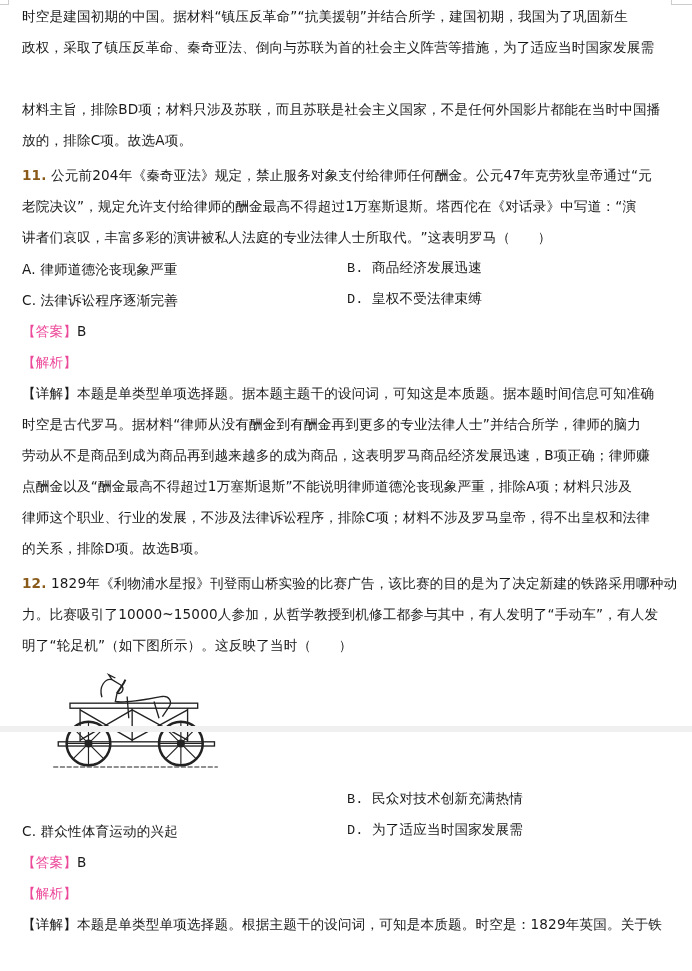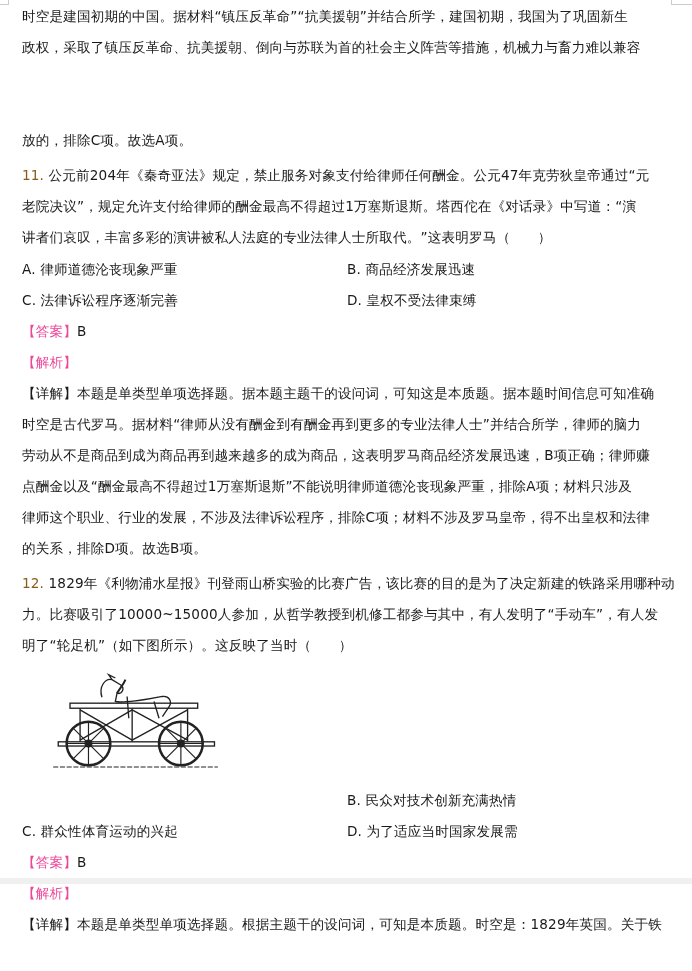--- a/index.html
+++ b/index.html
@@ -1,36 +1,37 @@
 <!DOCTYPE html>
 <html><head>
   <meta charset="utf-8">
   <style>
     html, body { margin: 0; padding: 0; background: #ffffff; }
     body { width: 692px; height: 971px; overflow: hidden; position: relative;
       font-family: "DejaVu Sans", "Liberation Sans", sans-serif; color: #1a1a1a; }
-    .page { position: absolute; left: 0; top: 0; width: 692px; height: 884px; }
+    .page { position: absolute; left: 0; top: 0; width: 692px; height: 732px; }
     .line { position: absolute; left: 22px; font-size: 13.6px; line-height: 20px; white-space: nowrap; letter-spacing: 0.15px; }
-    .num { color: #8a5a1a; }
+    .num { color: #8a5a1a; font-weight: bold; }
     .blue { color: #ec4899; }
-    .opt-right { left: 347px; }
+    .opt-right { left: 347px; font-family: Liberation Mono, monospace; }
     .corner-tl { position:absolute; left:0; top:0; width:8px; height:4px; border-right:1px solid #ccc; border-bottom:1px solid #ccc; }
     .corner-tr { position:absolute; right:0; top:0; width:20px; height:4px; border-left:1px solid #ccc; border-bottom:1px solid #ccc; }
     .bottom-bar { position:absolute; left:0; bottom:0; width:692px; height:6px; background:#f0f0f0; }
     .figure { position: absolute; left: 28px; top: 665px; width: 210px; height: 115px; }
   </style>
 </head>
 <body>
 
 <div class="page">
   <div class="corner-tl"></div>
   <div class="corner-tr"></div>
 
   <div class="line" style="top:6px">时空是建国初期的中国。据材料“镇压反革命”“抗美援朝”并结合所学，建国初期，我国为了巩固新生</div>
-  <div class="line" style="top:37px">政权，采取了镇压反革命、抗美援朝、倒向与苏联为首的社会主义阵营等措施，机械力与畜力难以兼容</div>
+  <div class="line" style="top:37px">政权，采取了镇压反革命、秦奇亚法、倒向与苏联为首的社会主义阵营等措施，为了适应当时国家发展需</div>
+  <div class="line" style="top:99px">材料主旨，排除BD项；材料只涉及苏联，而且苏联是社会主义国家，不是任何外国影片都能在当时中国播</div>
   <div class="line" style="top:130px">放的，排除C项。故选A项。</div>
 
   <div class="line" style="top:165px">
     <span class="num">11.</span>
     <span>公元前204年《秦奇亚法》规定，禁止服务对象支付给律师任何酬金。公元47年克劳狄皇帝通过“元</span>
   </div>
   <div class="line" style="top:196px">老院决议”，规定允许支付给律师的酬金最高不得超过1万塞斯退斯。塔西佗在《对话录》中写道：“演</div>
   <div class="line" style="top:227px">讲者们哀叹，丰富多彩的演讲被私人法庭的专业法律人士所取代。”这表明罗马（　　）</div>
   <div class="line" style="top:259px">A. 律师道德沦丧现象严重</div>
   <div class="line opt-right" style="top:259px">B. 商品经济发展迅速</div>

